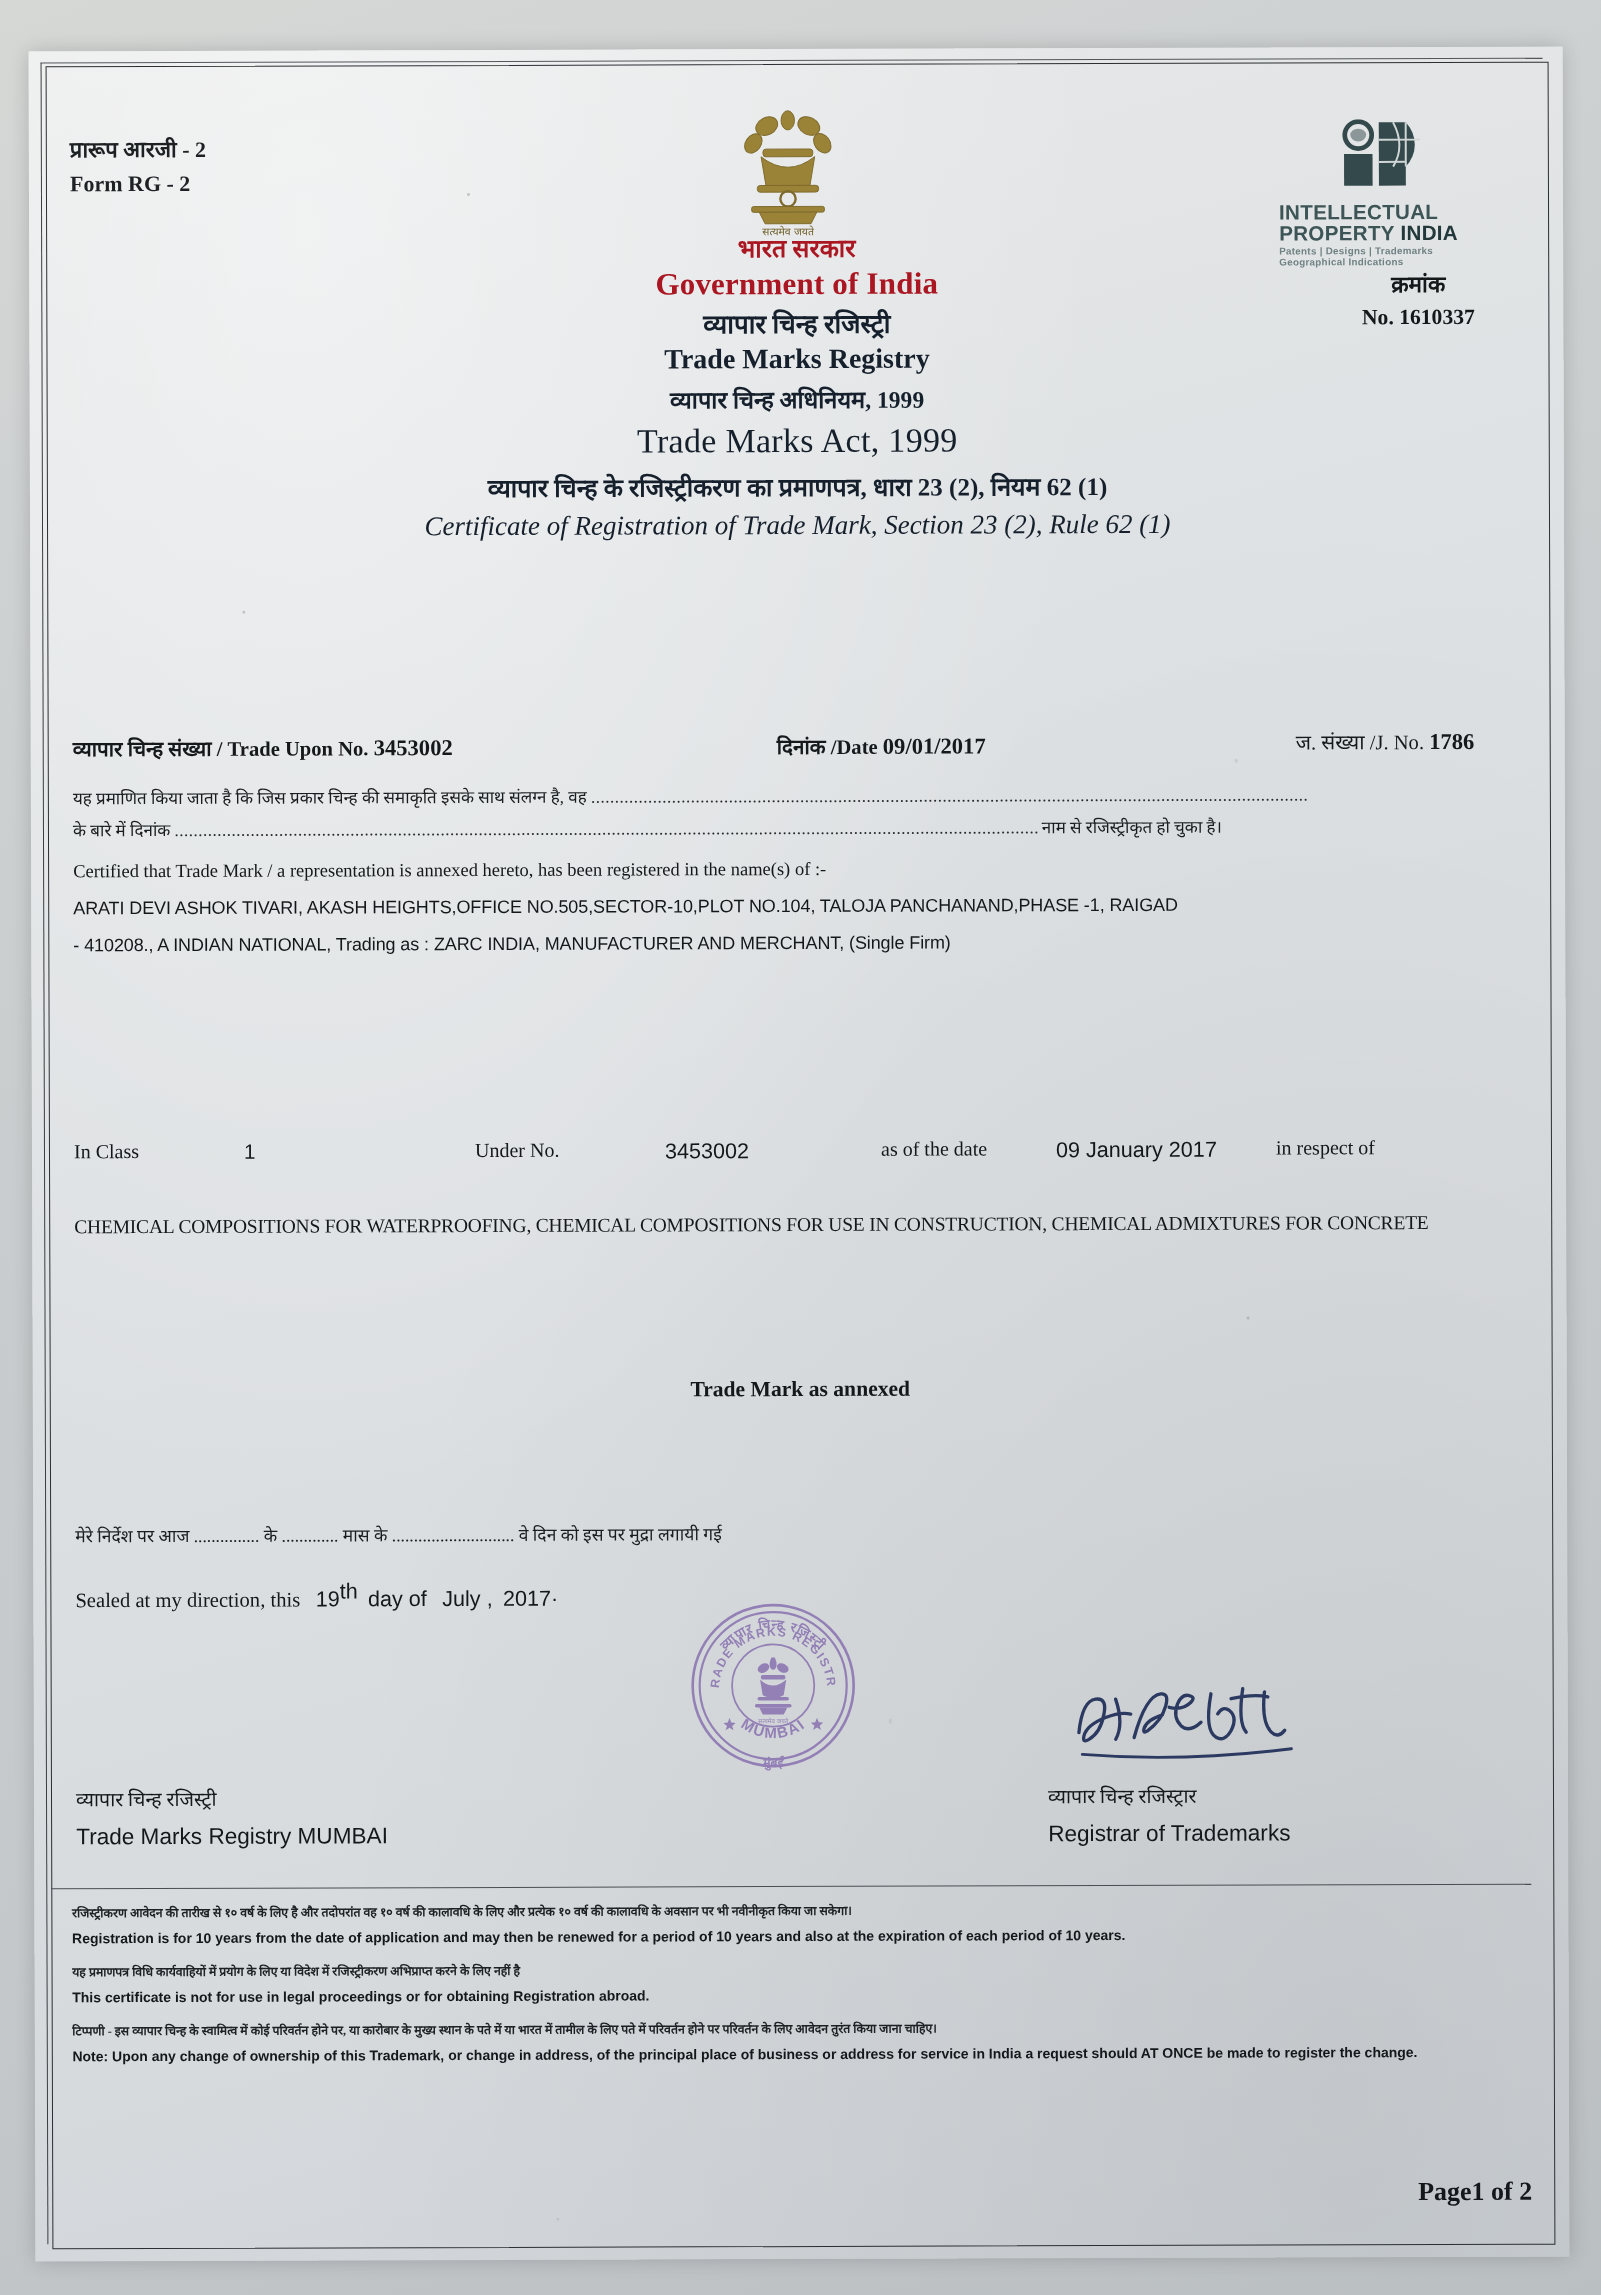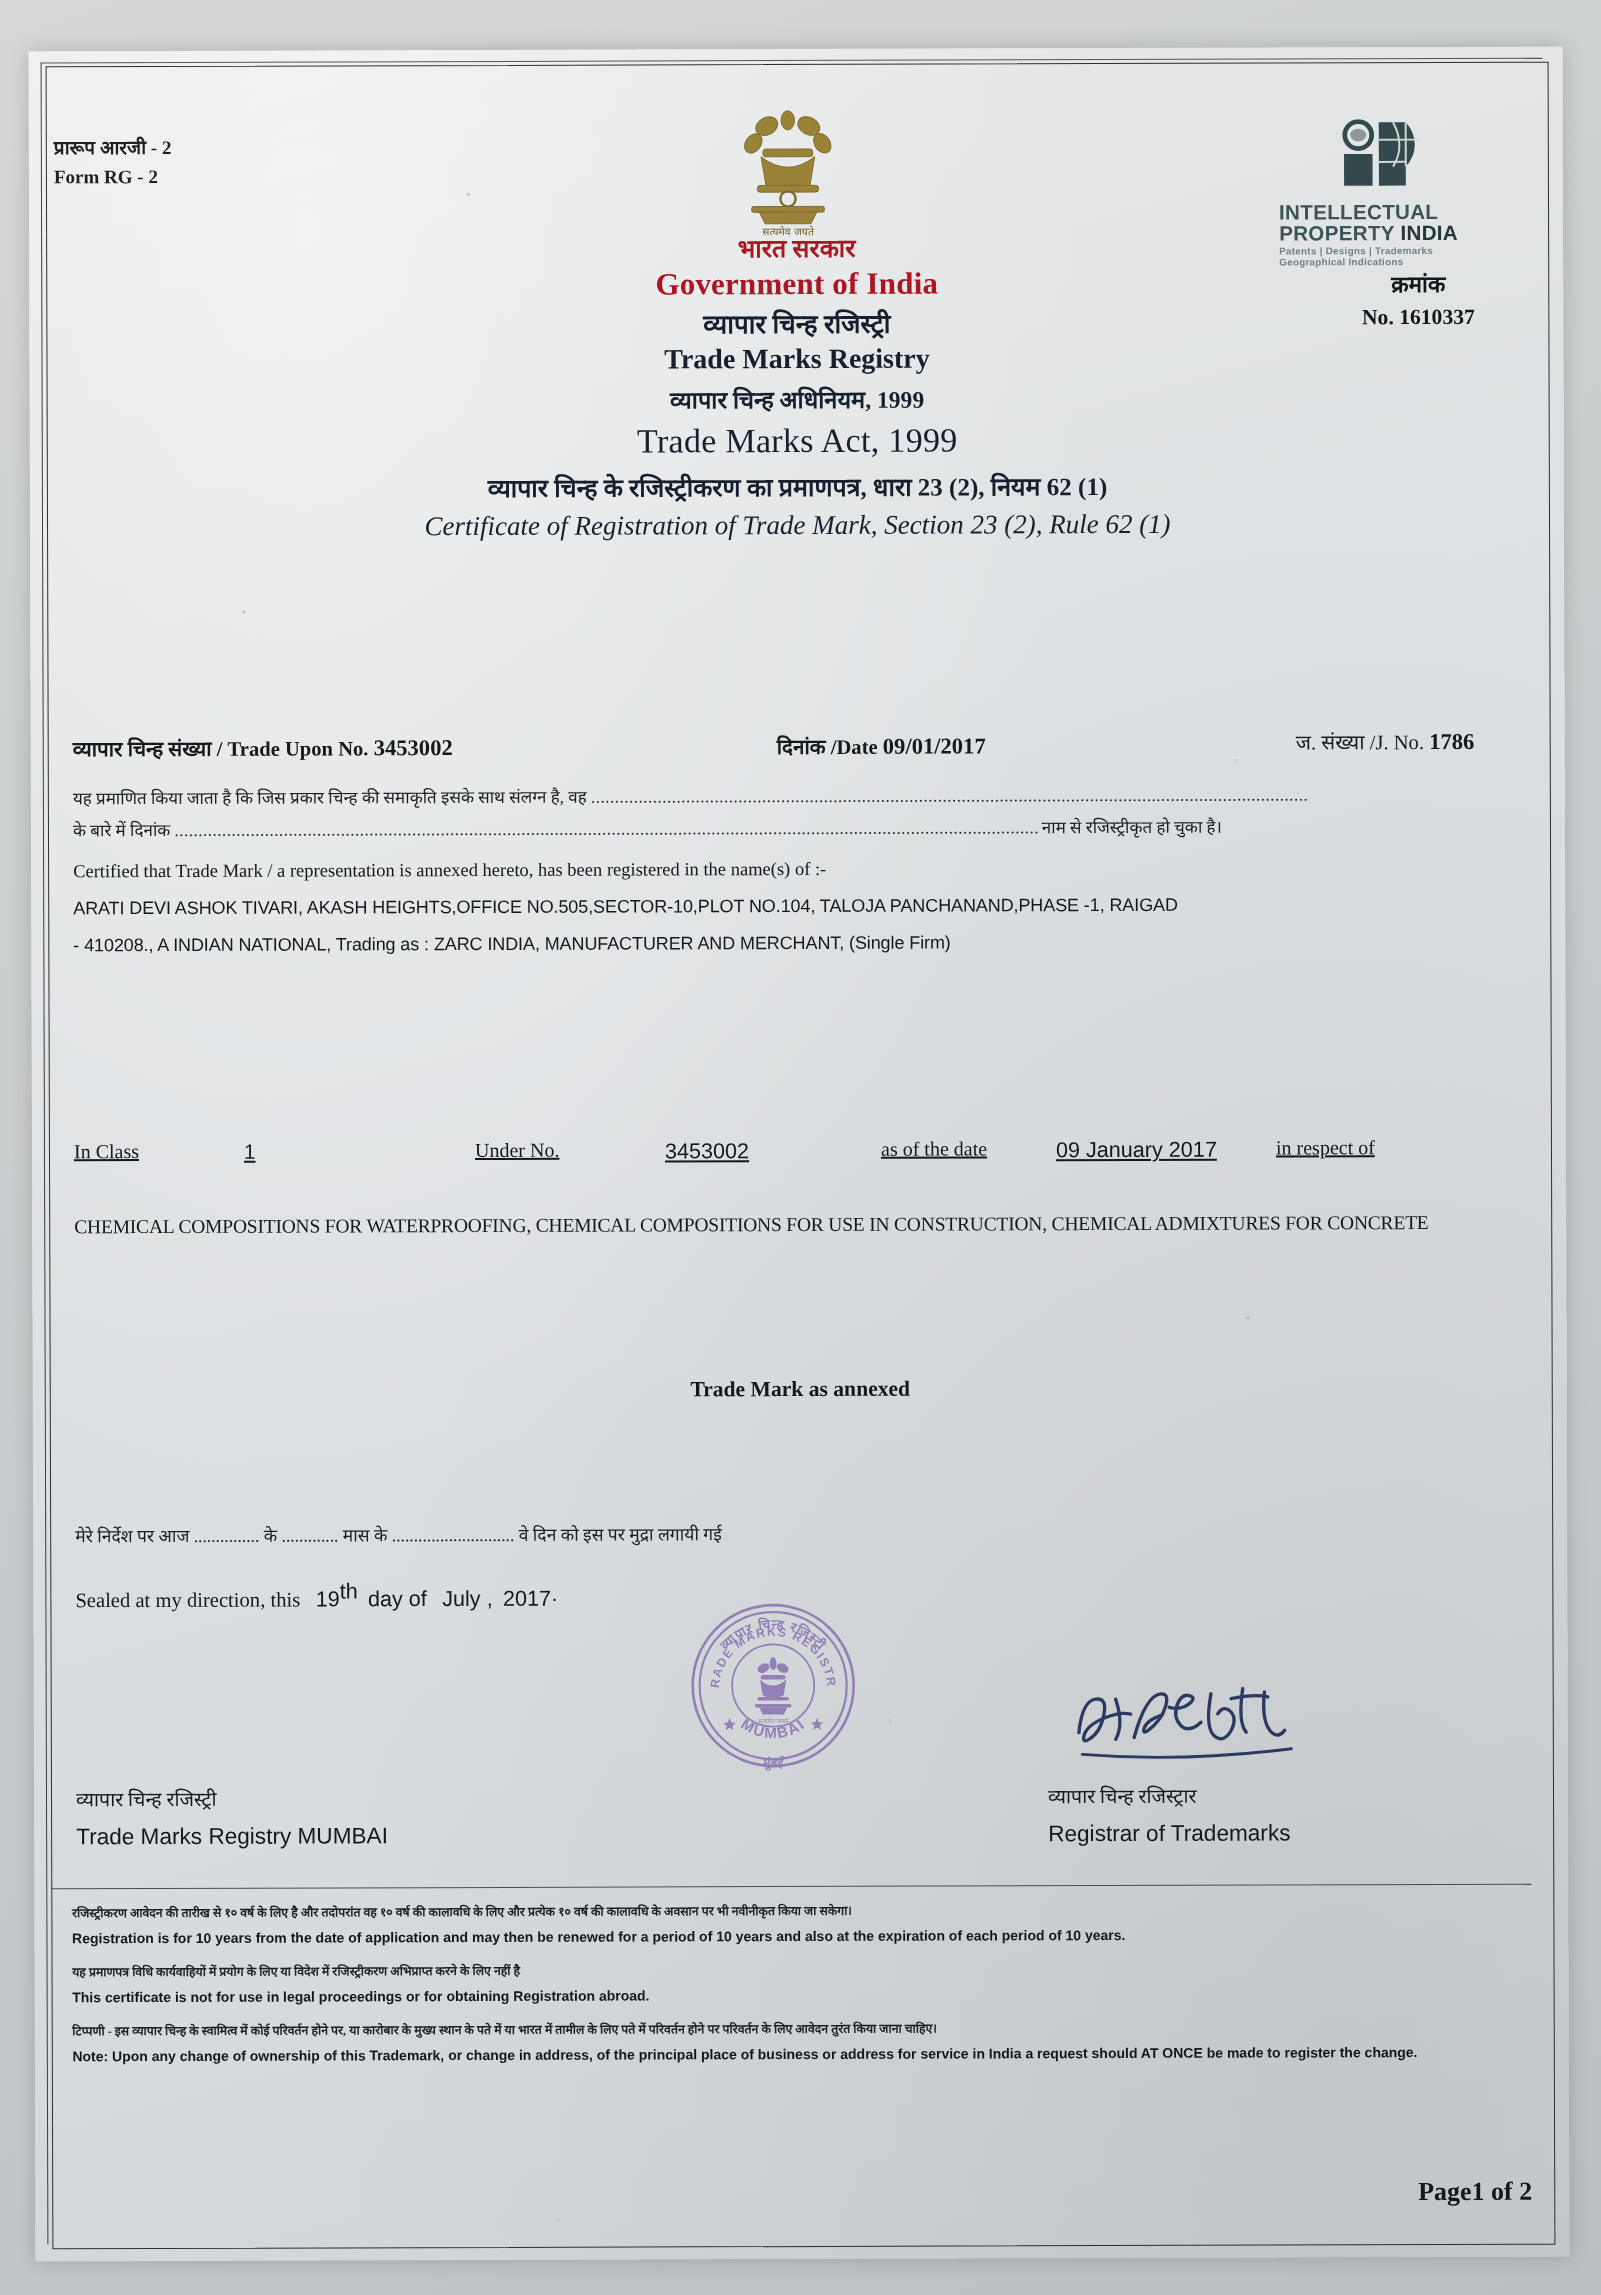--- a/index.html
+++ b/index.html
@@ -31,21 +31,21 @@
   .frame:before{
     content:"";position:absolute;left:-6.2px;top:-5.1px;width:100%;height:100%;
     border-left:1.5px solid #3a3e42;border-top:1px solid #53575b;
   }
   .content{position:absolute;left:49px;top:64px;width:1501px;height:2181px;transform:rotate(-0.18deg);}
 
   .abs{position:absolute;}
   .ctr{text-align:center;}
 
   
-  .formlbl{left:8px;top:67px;font-size:19px;line-height:1.55;color:#1d2124;font-weight:600;}
+  .formlbl{left:24px;top:67px;font-size:22px;line-height:1.55;color:#1d2124;font-weight:600;}
 
   
   .emblem{left:683px;top:41px;width:118px;height:134px;}
   .emblem svg{width:100%;height:100%;}
 
   
   .iplogo{left:1233px;top:57px;width:221px;}
   .iplogo .mark{width:95px;height:77px;margin:0 auto 5.1px 62px;position:relative;}
   .iplogo .ltxt{font-family:"Liberation Sans",sans-serif;color:#3d5556;letter-spacing:0.3px;}
   .iplogo .l1{font-size:20.6px;font-weight:700;line-height:1.02;}
@@ -84,21 +84,21 @@
   .dots{display:inline-block;overflow:hidden;white-space:nowrap;vertical-align:bottom;color:#2a2d30;letter-spacing:0.5px;}
   .d1{width:719px;}
   .d2{width:863px;}
 
   
   .ecert{left:25px;top:791px;width:1454px;font-size:18.5px;color:#14181b;line-height:1.62;}
   .ecert .nm{font-family:"Liberation Sans",sans-serif;font-size:18px;letter-spacing:-0.1px;line-height:1.72;margin-top:6.2px;}
 
   
   .row-cls{left:25px;top:1074px;width:1418px;font-size:20px;color:#14181b;}
-  .row-cls span{position:absolute;top:0;text-decoration:underline;}
+  .row-cls span{position:absolute;top:0;}
   .rc1{left:0;}
   .rc2{left:170px;font-family:"Liberation Sans",sans-serif;font-size:20.6px;}
   .rc3{left:401px;}
   .rc4{left:591px;font-family:"Liberation Sans",sans-serif;font-size:21.6px;}
   .rc5{left:807px;}
   .rc6{left:982px;font-family:"Liberation Sans",sans-serif;font-size:21.6px;}
   .rc7{left:1202px;}
 
   
   .goods{left:25px;top:1146px;width:1357px;font-size:19.5px;color:#14181b;line-height:1.55;letter-spacing:-0.2px;}

